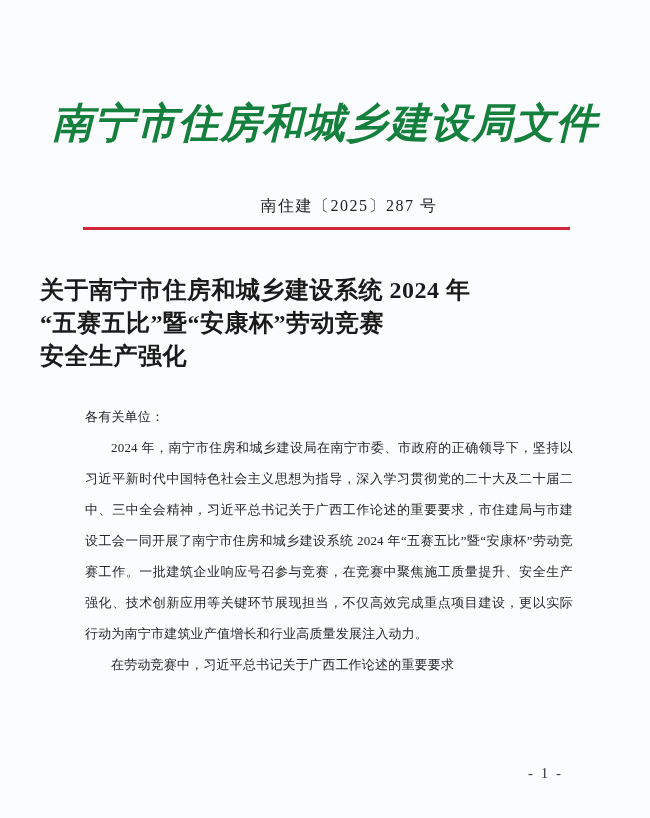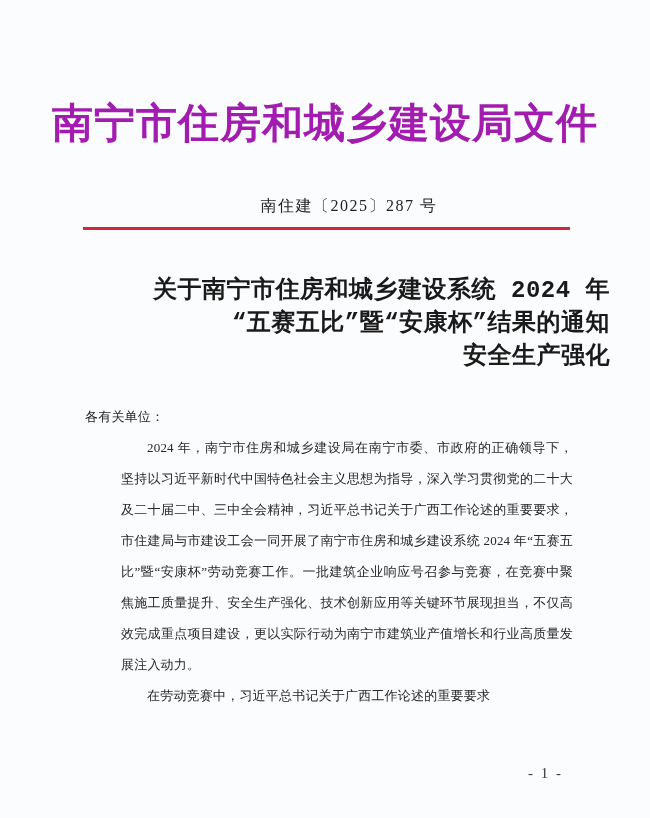--- a/index.html
+++ b/index.html
@@ -17,23 +17,24 @@
     overflow: hidden;
   }
   .org-title {
     position: absolute;
     top: 96px;
     left: 0;
     right: 0;
     text-align: center;
     font-size: 41px;
     font-weight: bold;
-    color: #a21caf;
+    color: #15803d;
     letter-spacing: 1px;
     white-space: nowrap;
+    font-style: italic;
   }
   .doc-number {
     position: absolute;
     top: 196px;
     left: 0;
     right: 0;
     text-align: center;
     font-size: 16px;
     color: #232323;
     letter-spacing: 1.5px;
@@ -46,45 +47,43 @@
     width: 487px;
     height: 3px;
     background: #d2263a;
   }
   .doc-title {
     position: absolute;
     top: 274px;
     left: 40px;
     right: 40px;
     margin: 0;
-    text-align: right;
+    text-align: left;
     font-size: 24px;
     font-weight: bold;
     color: #1a1a1a;
     line-height: 33px;
     letter-spacing: 0.5px;
-    font-family: Liberation Mono, monospace;
   }
   .body-text {
     position: absolute;
     top: 401px;
     left: 85px;
     width: 488px;
     font-size: 13px;
     line-height: 31px;
     color: #272727;
     text-align: justify;
     letter-spacing: 0.2px;
   }
   .body-text p {
     margin: 0;
   }
   .body-text p.para {
     text-indent: 2em;
-    margin-left: 36px;
   }
   .page-number {
     position: absolute;
     top: 765px;
     left: 528px;
     font-size: 15px;
     color: #3a3a3a;
     letter-spacing: 2px;
     white-space: nowrap;
   }
@@ -95,21 +94,21 @@
 <div class="page">
 
   <div class="org-title">南宁市住房和城乡建设局文件</div>
 
   <div class="doc-number">南住建〔2025〕287 号</div>
 
   <div class="red-line"></div>
 
   <h1 class="doc-title">
     <span>关于南宁市住房和城乡建设系统 2024 年</span><br>
-    <span>“五赛五比”暨“安康杯”结果的通知</span><br>
+    <span>“五赛五比”暨“安康杯”劳动竞赛</span><br>
     <span>安全生产强化</span>
   </h1>
 
   <div class="body-text">
     <p class="salutation">各有关单位：</p>
     <p class="para">2024 年，南宁市住房和城乡建设局在南宁市委、市政府的正确领导下，坚持以习近平新时代中国特色社会主义思想为指导，深入学习贯彻党的二十大及二十届二中、三中全会精神，习近平总书记关于广西工作论述的重要要求，市住建局与市建设工会一同开展了南宁市住房和城乡建设系统 2024 年“五赛五比”暨“安康杯”劳动竞赛工作。一批建筑企业响应号召参与竞赛，在竞赛中聚焦施工质量提升、安全生产强化、技术创新应用等关键环节展现担当，不仅高效完成重点项目建设，更以实际行动为南宁市建筑业产值增长和行业高质量发展注入动力。</p>
     <p class="para">在劳动竞赛中，习近平总书记关于广西工作论述的重要要求</p>
   </div>
 
   <div class="page-number">- 1 -</div>

